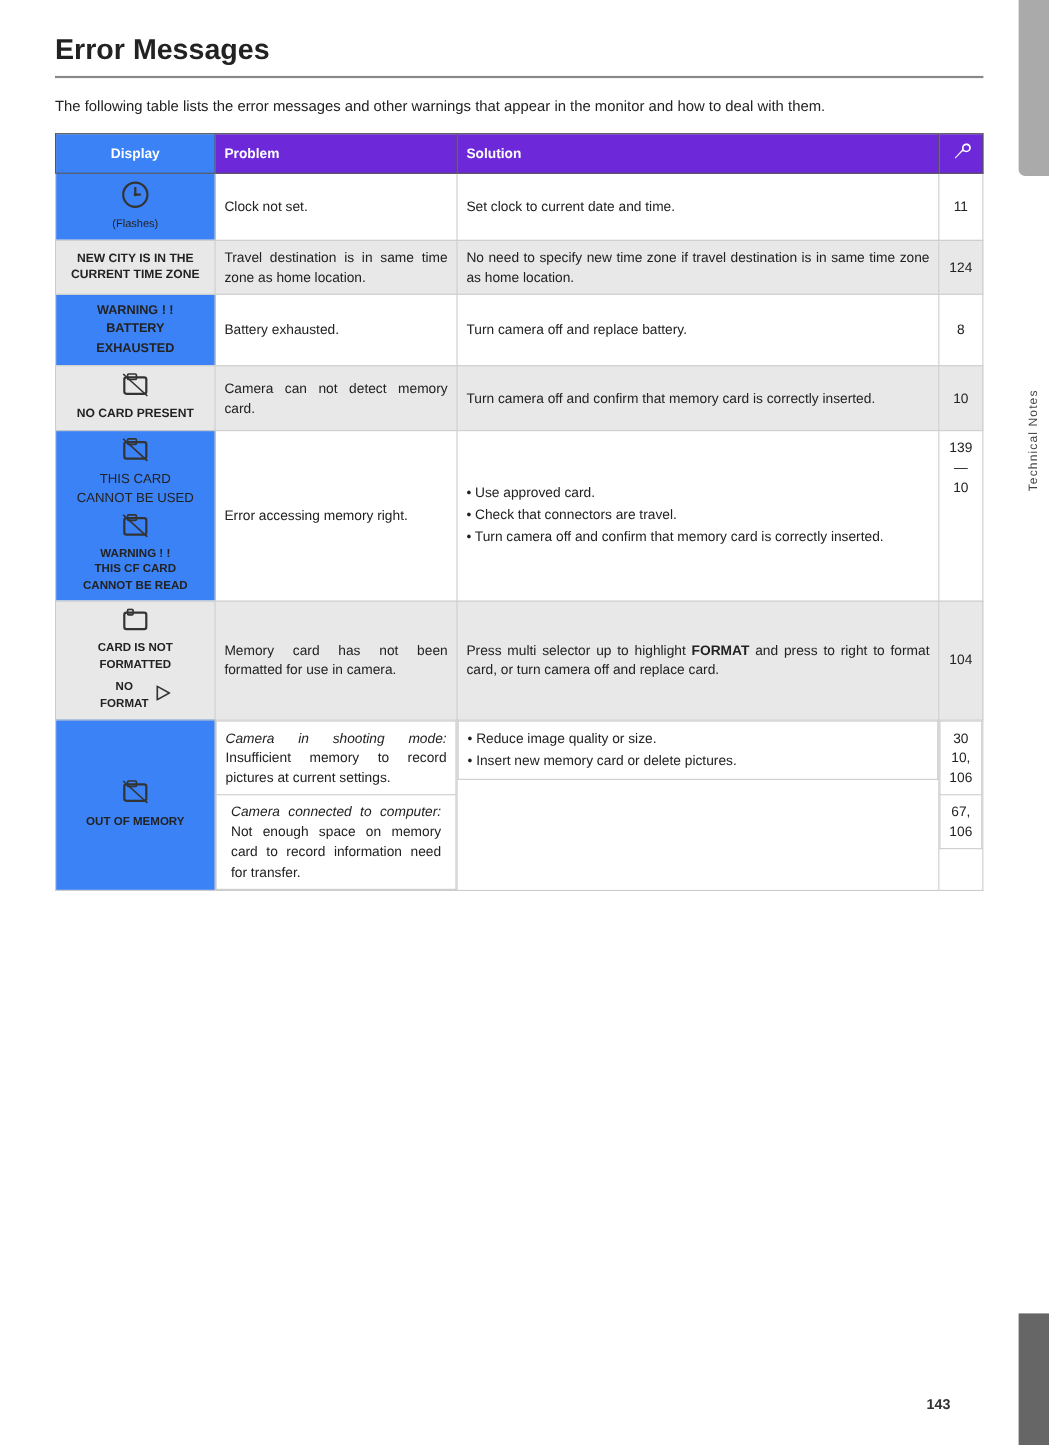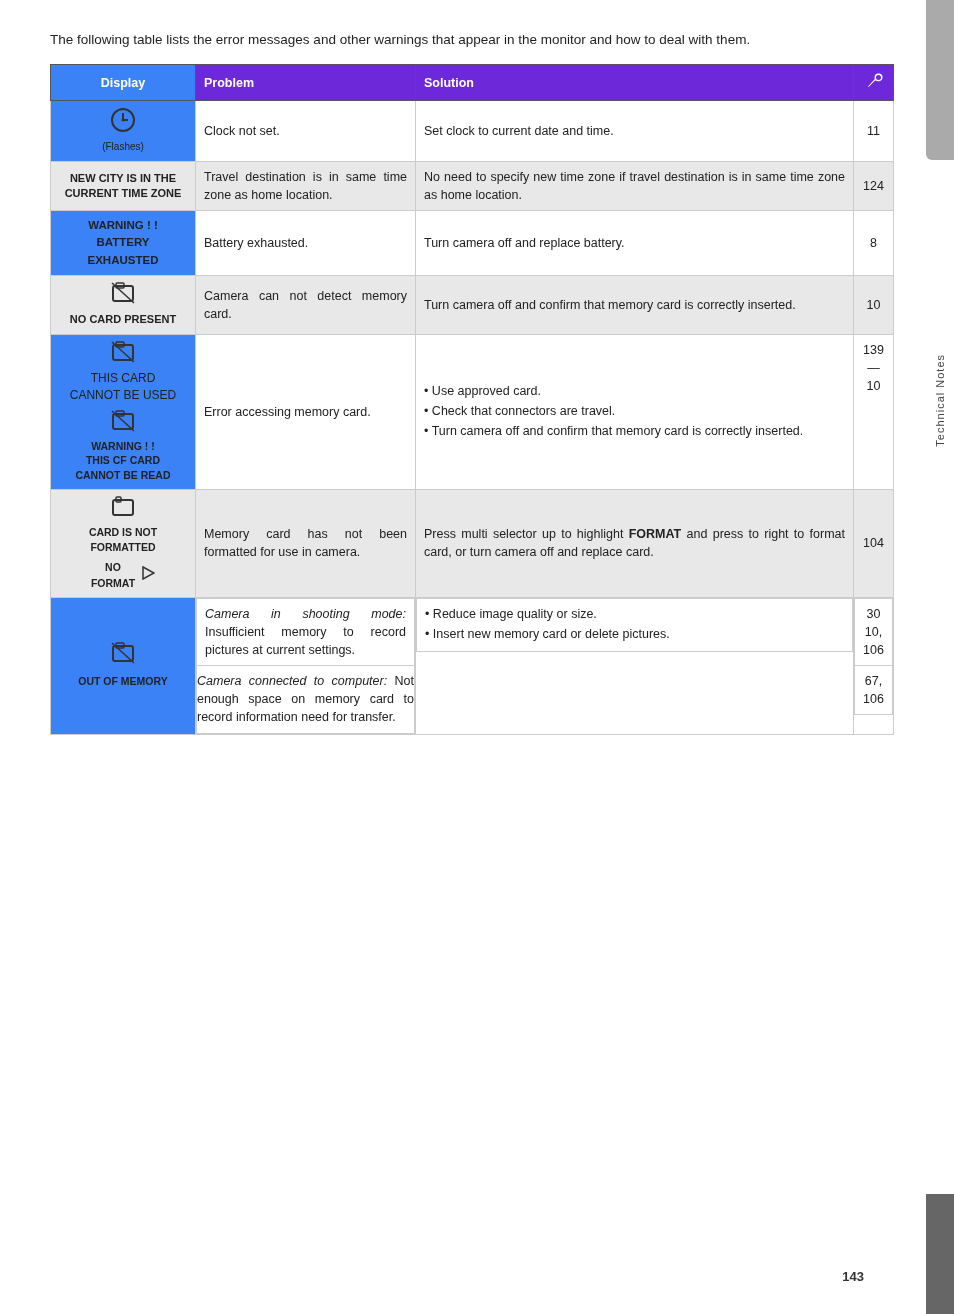--- a/index.html
+++ b/index.html
@@ -185,20 +185,21 @@
 <div class="page-container">
 
   <div class="right-tab"></div>
 
   <div class="side-label">
     <span class="side-label-text">Technical Notes</span>
   </div>
 
   <div class="bottom-bar"></div>
 
+  <h1>Error Messages</h1>
 
   <p class="intro-text">The following table lists the error messages and other warnings that appear in the monitor and how to deal with them.</p>
 
   <table>
     <thead>
       <tr>
         <th class="col-display">Display</th>
         <th class="col-problem">Problem</th>
         <th class="col-solution">Solution</th>
         <th class="col-ref">
@@ -275,21 +276,21 @@
           <div style="font-size:12px; font-weight:normal; text-align:center; line-height:1.4; margin-top:2px;">THIS CARD<br>CANNOT BE USED</div>
           <div style="text-align:center; margin-top:6px;">
             <svg width="24" height="22" viewBox="0 0 24 22">
               <rect x="2" y="4" width="20" height="15" rx="2" fill="none" stroke="#333" stroke-width="2"></rect>
               <rect x="5" y="1" width="8" height="5" rx="1" fill="none" stroke="#333" stroke-width="1.5"></rect>
               <line x1="1" y1="1" x2="23" y2="21" stroke="#333" stroke-width="1.5"></line>
             </svg>
           </div>
           <div style="font-size:10.5px; font-weight:bold; text-align:center; line-height:1.4; margin-top:2px;">WARNING ! !<br>THIS CF CARD<br>CANNOT BE READ</div>
         </td>
-        <td class="col-problem">Error accessing memory card.</td>
+        <td class="col-problem">Error accessing memory right.</td>
         <td class="col-solution">
           <ul class="bullet-list">
             <li>Use approved card.</li>
             <li>Check that connectors are travel.</li>
             <li>Turn camera off and confirm that memory card is correctly inserted.</li>
           </ul>
         </td>
         <td class="col-ref" style="vertical-align: top; text-align:center;">
           <span>139</span><br>
           <span>—</span><br>
@@ -333,21 +334,21 @@
         </td>
         <td class="col-problem" style="padding:0; vertical-align:top;">
           <table style="width:100%; border-collapse:collapse;">
             <tbody>
                 <tr>
               <td style="padding:6px 8px; border-bottom:1px solid #ccc; vertical-align:top;">
                 <em>Camera in shooting mode:</em> Insufficient memory to record pictures at current settings.
               </td>
             </tr>
             <tr>
-              <td style="padding:6px 0; vertical-align:top;">
+              <td style="padding:6px 13px; vertical-align:top;">
                 <em>Camera connected to computer:</em> Not enough space on memory card to record information need for transfer.
               </td>
             </tr>
           </tbody>
             </table>
         </td>
         <td class="col-solution" style="padding:0; vertical-align:top;">
           <table style="width:100%; border-collapse:collapse;">
             <tbody>
                 <tr>

